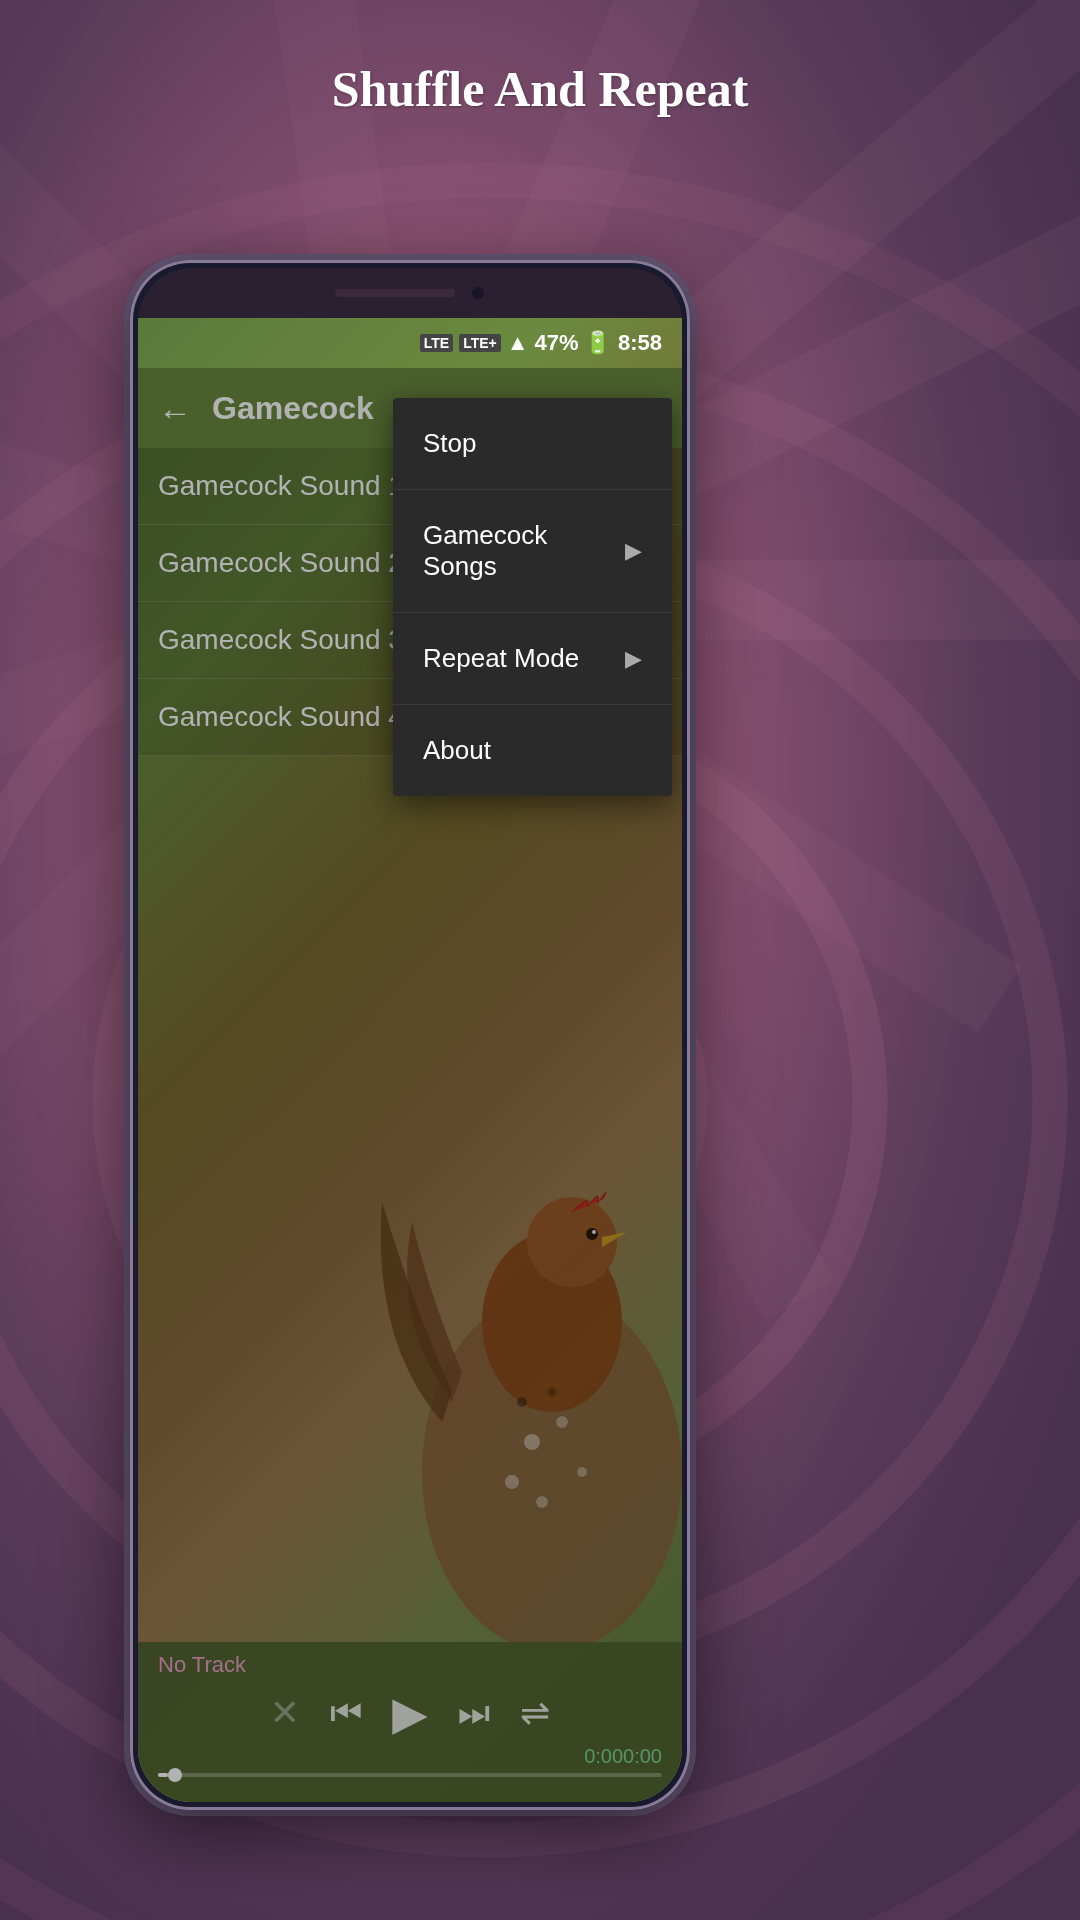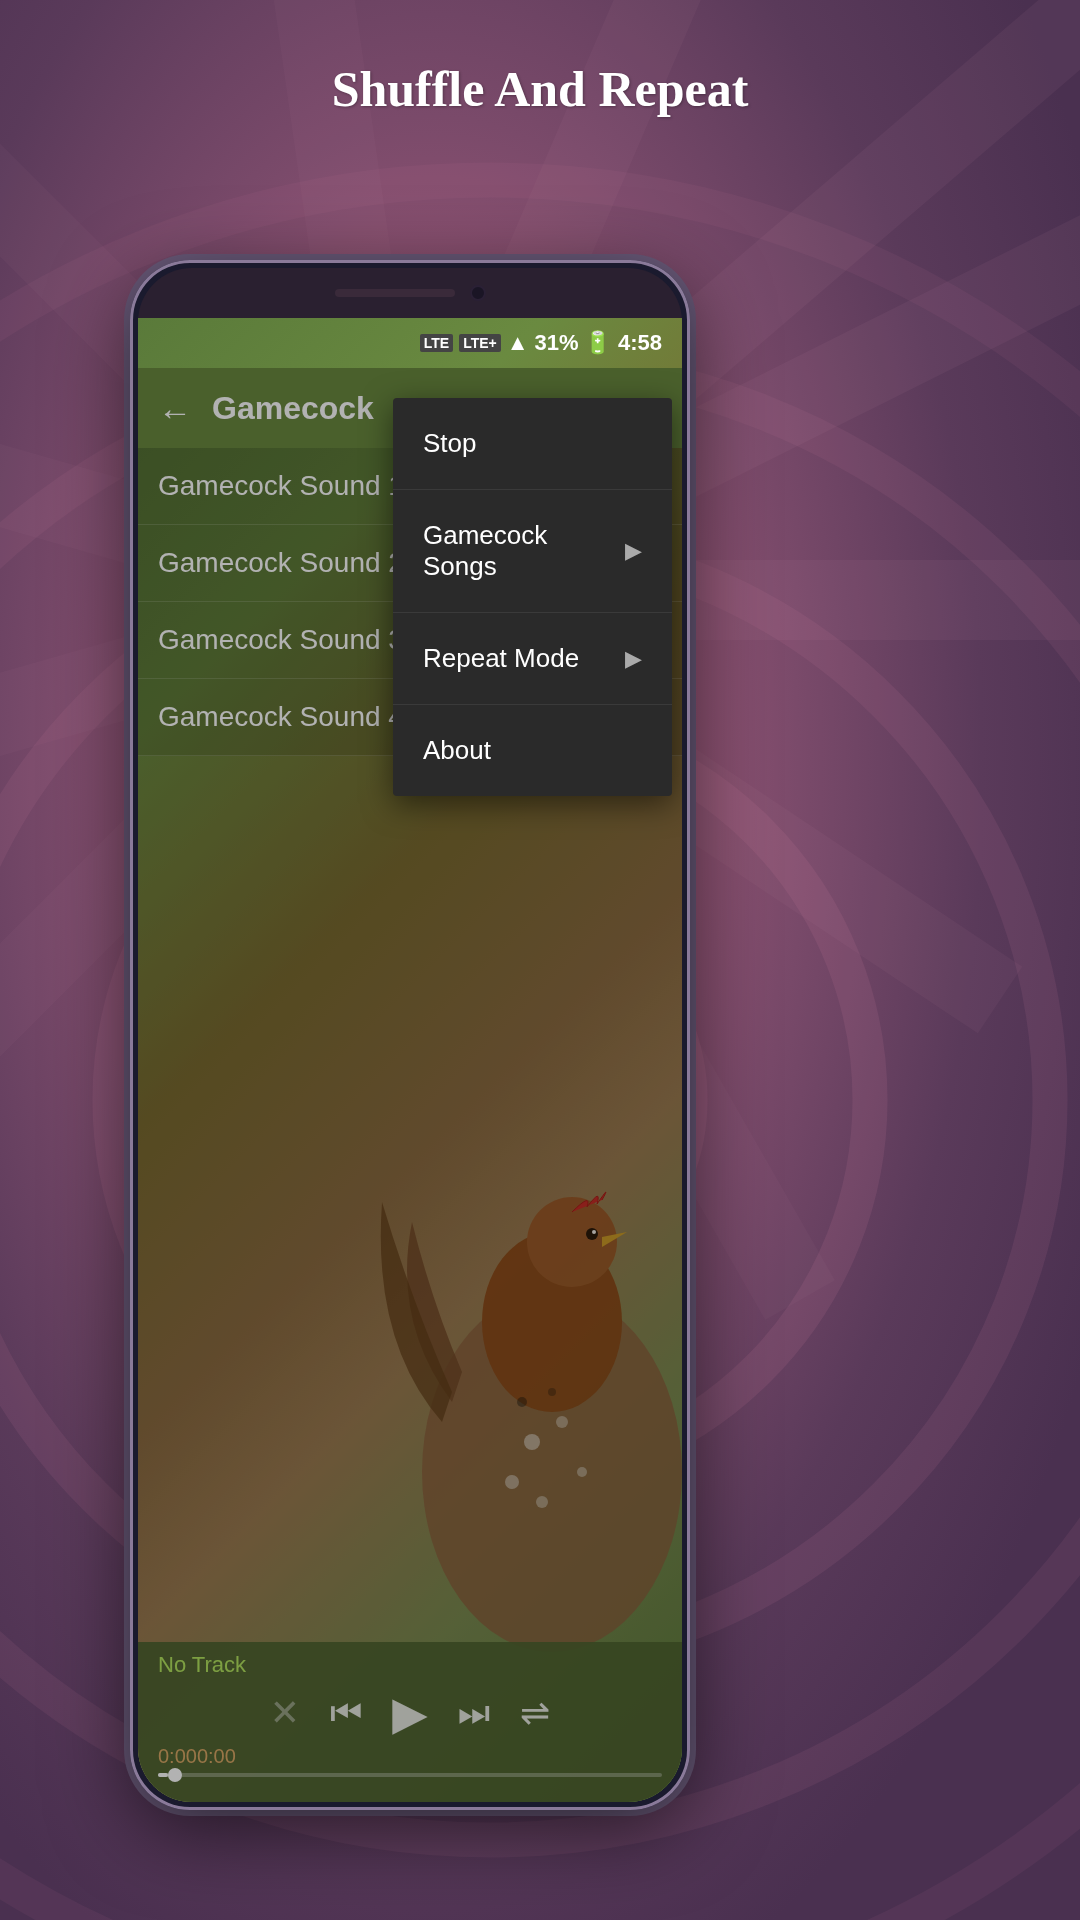--- a/index.html
+++ b/index.html
@@ -234,21 +234,21 @@
       bottom: 0; left: 0; right: 0;
       height: 160px;
       background: rgba(80, 100, 50, 0.95);
       display: flex;
       flex-direction: column;
       padding: 10px 20px 5px;
       z-index: 70;
     }
 
     .track-name {
-      color: #bef264;
+      color: #f9a8d4;
       font-size: 22px;
       margin-bottom: 8px;
       opacity: 0.9;
     }
 
     .controls-row {
       display: flex;
       align-items: center;
       justify-content: center;
       gap: 30px;
@@ -265,22 +265,22 @@
     .ctrl-btn.play {
       font-size: 46px;
     }
 
     .ctrl-btn.disabled {
       opacity: 0.4;
     }
 
     .time-row {
       display: flex;
-      justify-content: flex-start;
-      color: #fdba74;
+      justify-content: flex-end;
+      color: #86efac;
       font-size: 20px;
       opacity: 0.8;
     }
 
     .progress-bar {
       width: 100%;
       height: 4px;
       background: rgba(255,255,255,0.3);
       border-radius: 2px;
       margin-top: 5px;
@@ -372,23 +372,23 @@
 
           <path d="M240 190 Q260 170 255 185 Q270 165 265 182 Q280 160 270 178" fill="#cc2020" stroke="#aa1010" stroke-width="1"></path>
         </svg>
       </div>
 
       <div class="status-bar">
         <div class="status-icons">
           <span class="lte-badge">LTE</span>
           <span class="lte-badge">LTE+</span>
           <span>▲</span>
-          <span>31%</span>
+          <span>47%</span>
           <span>🔋</span>
-          <span>4:58</span>
+          <span>8:58</span>
         </div>
       </div>
 
       <div class="app-bar">
         <span class="back-arrow">←</span>
         <span class="app-title">Gamecock</span>
       </div>
 
       <div class="song-list">
         <div class="song-item">Gamecock Sound 1</div>

